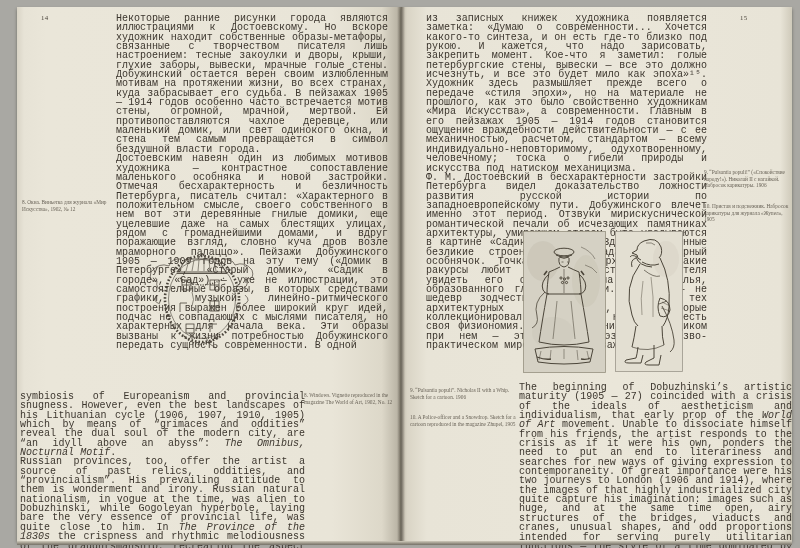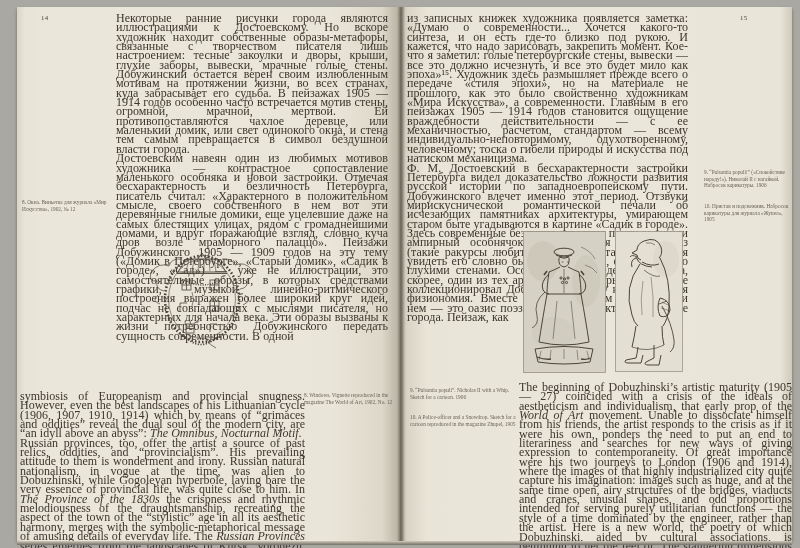--- a/index.html
+++ b/index.html
@@ -8,22 +8,22 @@
   .page{position:absolute;top:7px;height:534px;box-shadow:0 2px 3px rgba(40,35,25,.45);}
   #left-page{left:17px;width:384px;
     background:linear-gradient(to right,#d9d4c6 0,#e7e3d6 7px,#eae6d9 30px,#e9e5d8 82%,#ddd8c9 95%,#b3ad9e 100%);}
   #right-page{left:401px;width:391px;
     background:linear-gradient(to right,#b9b3a4 0,#d9d4c5 6px,#e8e4d7 26px,#eae6d9 55%,#e8e4d7 97%,#cfcaba 100%);}
   .gutter{position:absolute;left:397px;top:7px;width:8px;height:534px;
     background:linear-gradient(to right,rgba(50,45,35,0) 0,rgba(50,45,35,.40) 45%,rgba(40,35,28,.5) 55%,rgba(50,45,35,0) 100%);}
   .bottom-edge{position:absolute;left:17px;top:541px;width:775px;height:4px;
     background:linear-gradient(to bottom,#cfcaba 0,#8d887b 70%,#78736a 100%);}
   .pagenum{position:absolute;font-size:6.8px;color:#4a443b;letter-spacing:.3px;}
-  .ru-text,.en-text{position:absolute;font-size:12px;line-height:9.35px;color:#3c362e;
-    text-align:justify;word-spacing:.2px;}
+  .ru-text,.en-text{position:absolute;font-size:10px;line-height:9.35px;color:#3c362e;
+    text-align:justify;word-spacing:.2px;font-family:Liberation Mono, monospace;}
   .ru-text p,.en-text p{margin:0;}
   .caption{position:absolute;font-size:5.3px;line-height:6.6px;color:#6a6459;}
   .fig{position:absolute;}
   .fig svg{display:block;width:100%;height:100%;}
 </style>
 </head>
 <body>
 
 <div id="stage">
 
@@ -63,31 +63,31 @@
           </g>
           <path d="M37,37 Q59,51 81,37" stroke-dasharray="1,1.4" stroke-width="1.4"></path>
           <path d="M49,51 q3,8 0,14" stroke-width="0.6"></path>
           <path d="M41,95 Q59,113 77,93" stroke-dasharray="1.2,1.5" stroke-width="1.6"></path>
           <path d="M63,97 q4,8 10,10" stroke-width="0.7"></path>
         </g>
       </svg>
     </div>
 
     <div class="en-text" style="left:3px;top:385px;width:285px;">
-      <p><span>symbiosis of Europeanism and provincial snugness. However, even the best landscapes of his Lithuanian cycle (1906, 1907, 1910, 1914) which by means of “grimaces and oddities” reveal the dual soul of the modern city, are “an idyll above an abyss”: </span><span style="font-style: italic;">The Omnibus, Nocturnal Motif</span><span>.</span></p>
+      <p><span>symbiosis of Europeanism and provincial snugness. However, even the best landscapes of his Lithuanian cycle (1906, 1907, 1910, 1905) which by means of “grimaces and oddities” reveal the dual soul of the modern city, are “an idyll above an abyss”: </span><span style="font-style: italic;">The Omnibus, Nocturnal Motif</span><span>.</span></p>
       <p><span>Russian provinces, too, offer the artist a source of past relics, oddities, and “provincialism”. His prevailing attitude to them is wonderment and irony. Russian natural nationalism, in vogue at the time, was alien to Dobuzhinski, while Gogoleyan hyperbole, laying bare the very essence of provincial life, was quite close to him. In </span><span style="font-style: italic;">The Province of the 1830s</span><span> the crispness and rhythmic melodiousness of the draughtsmanship, recreating the aspect of the town of the “stylistic” age in all its aesthetic harmony, merges with the symbolic-metaphorical message of amusing details of everyday life. The </span><span style="font-style: italic;">Russian Provinces</span><span> series emerges from the landscapes of Kursk, Voronezh, Chernigov, and Nezhin, to be supplemented later with landscapes of Vitebsk, Pskov and Tambov.</span></p>
     </div>
 
     <div class="caption" style="left:287px;top:385px;width:90px;">8. Windows. Vignette reproduced in the magazine The World of Art, 1902, No. 12</div>
   </div>
 
   <div class="page" id="right-page">
     <div class="pagenum" style="left:339px;top:7px;">15</div>
 
-    <div class="ru-text" style="left:6px;top:7px;width:281px;">
+    <div class="ru-text" style="left:25px;top:7px;width:281px;">
       <p>из записных книжек художника появляется заметка: «Думаю о современности... Хочется какого-то синтеза, и он есть где-то близко под рукою. И кажется, что надо зарисовать, закрепить момент. Кое-что я заметил: голые петербургские стены, вывески — все это должно исчезнуть, и все это будет мило как эпоха»¹⁵. Художник здесь размышляет прежде всего о передаче «стиля эпохи», но на материале не прошлого, как это было свойственно художникам «Мира Искусства», а современности. Главным в его пейзажах 1905 — 1914 годов становится ощущение враждебности действительности — с ее механичностью, расчетом, стандартом — всему индивидуально-неповторимому, одухотворенному, человечному; тоска о гибели природы и искусства под натиском механицизма.</p>
       <p>Ф. М. Достоевский в бесхарактерности застройки Петербурга видел доказательство ложности развития русской истории по западноевропейскому пути. Добужинского влечет именно этот период. Отзвуки мирискуснической романтической печали об исчезающих памятниках архитектуры, умирающем старом быте угадываются в картине «Садик в городе». Здесь современные безликие строения почти задавили ампирный особнячок. Точка зрения сверху вниз (такие ракурсы любит художник) заставляет зрителя увидеть его словно бы на дне ущелья, образованного глухими стенами. Особняк — не шедевр зодчества, скорее, один из тех архитектурных курьезов, которые коллекционировал Добужинский, но у него есть своя физиономия. Вместе с миниатюрным садиком при нем — это оазис поэзии в трезво-практическом мире города. Пейзаж, как</p>
     </div>
 
     <div class="caption" style="left:303px;top:162px;width:87px;">9. “Pulsantia populi!” («Спокойствие народу!»). Николай II с нагайкой. Набросок карикатуры. 1906</div>
     <div class="caption" style="left:303px;top:196px;width:87px;">10. Пристав и подснежник. Набросок карикатуры для журнала «Жупел», 1905</div>
 
     <div class="fig" style="left:122px;top:224px;width:83px;height:142px;">
       <svg viewBox="0 0 83 142">
         <rect x="0.5" y="0.5" width="82" height="141" fill="#d5d1c4" stroke="#96917f" stroke-width="0.8"></rect>

